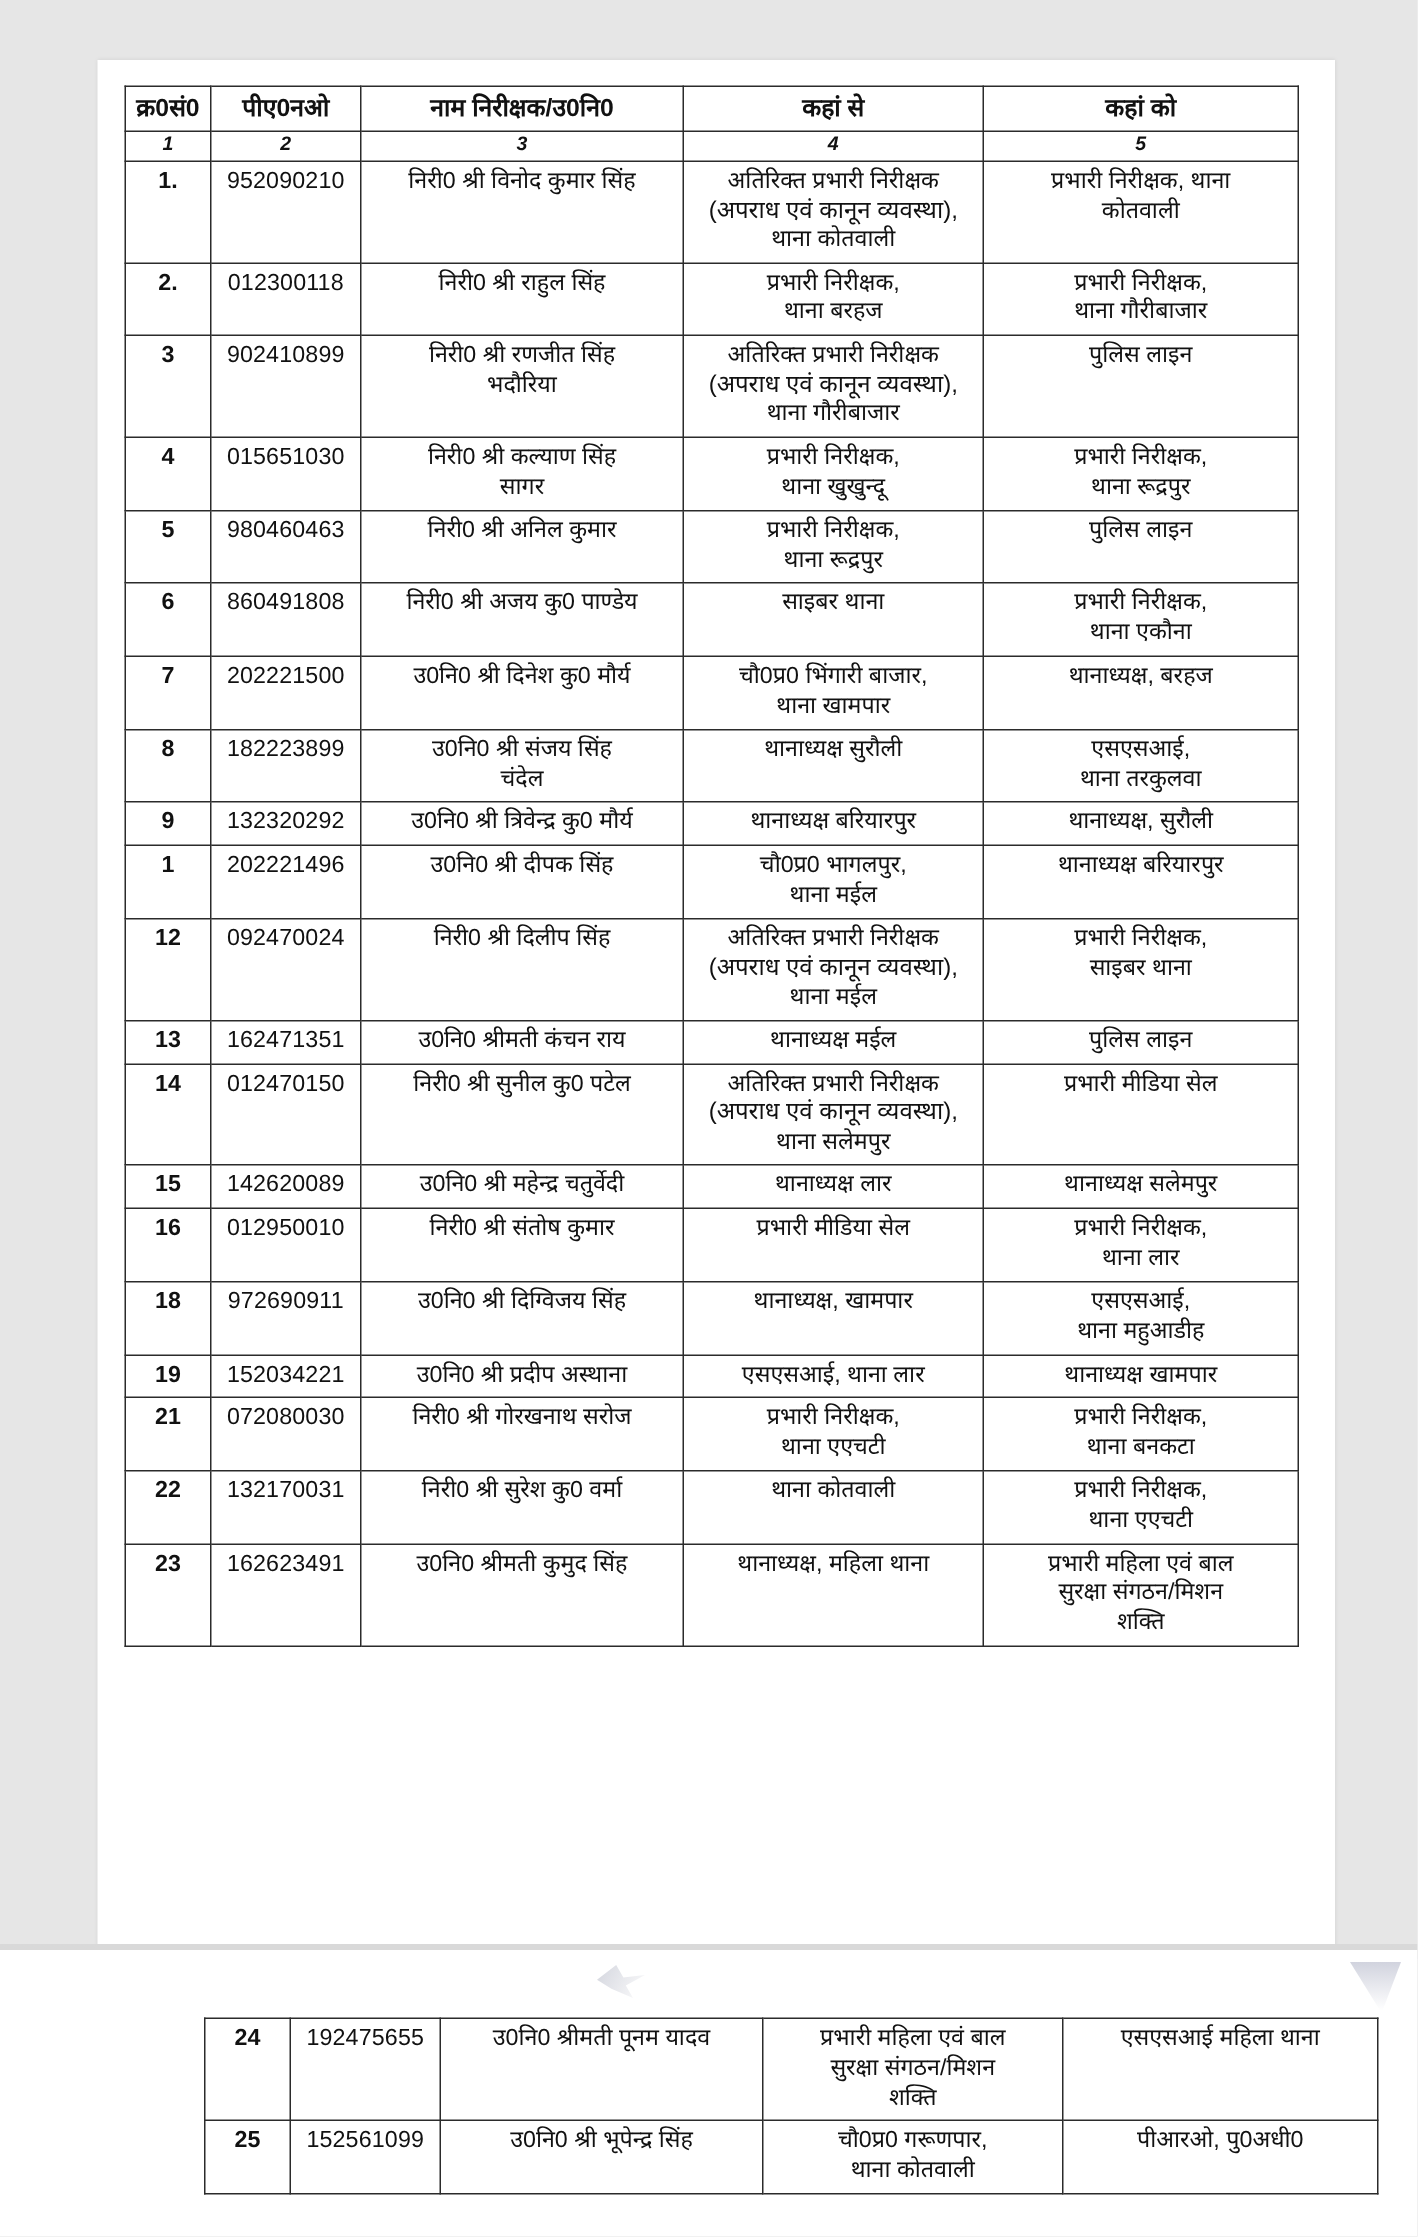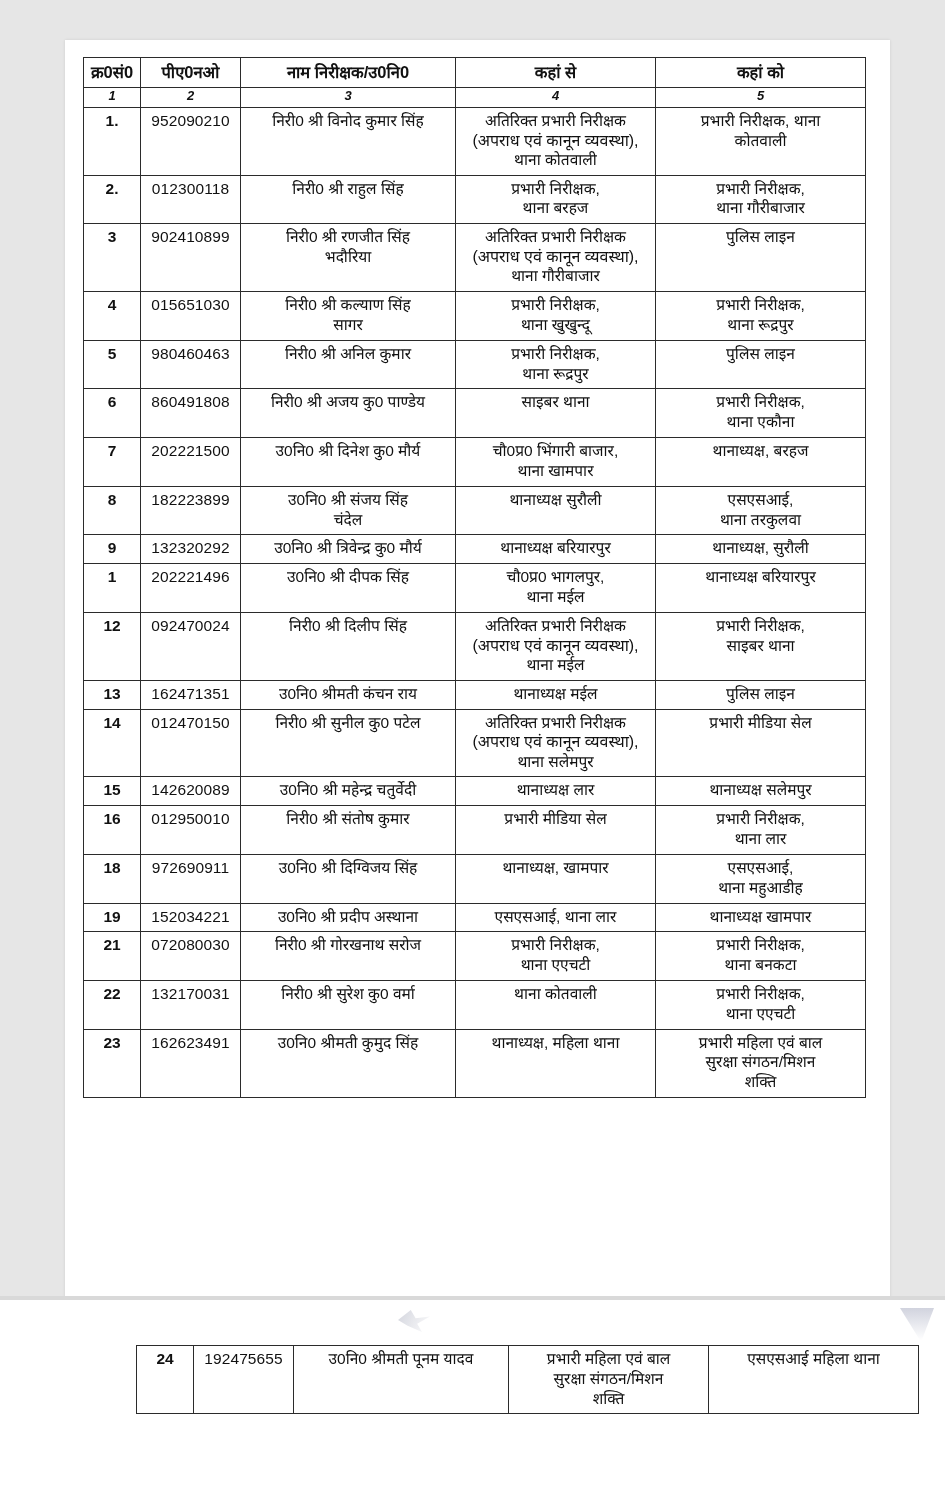--- a/index.html
+++ b/index.html
@@ -480,14 +480,28 @@
         </td>
         <td class="from">
           <span class="line">प्रभारी महिला एवं बाल</span>
           <span class="line">सुरक्षा संगठन/मिशन</span>
           <span class="line">शक्ति</span>
         </td>
         <td class="to">
           <span class="line">एसएसआई महिला थाना</span>
         </td>
       </tr>
+      <tr>
+        <td class="sn">25</td>
+        <td class="pno">152561099</td>
+        <td class="name">
+          <span class="line">उ0नि0 श्री भूपेन्द्र सिंह</span>
+        </td>
+        <td class="from">
+          <span class="line">चौ0प्र0 गरूणपार,</span>
+          <span class="line">थाना कोतवाली</span>
+        </td>
+        <td class="to">
+          <span class="line">पीआरओ, पु0अधी0</span>
+        </td>
+      </tr>
     </tbody>
 </table>
 
 </body></html>

